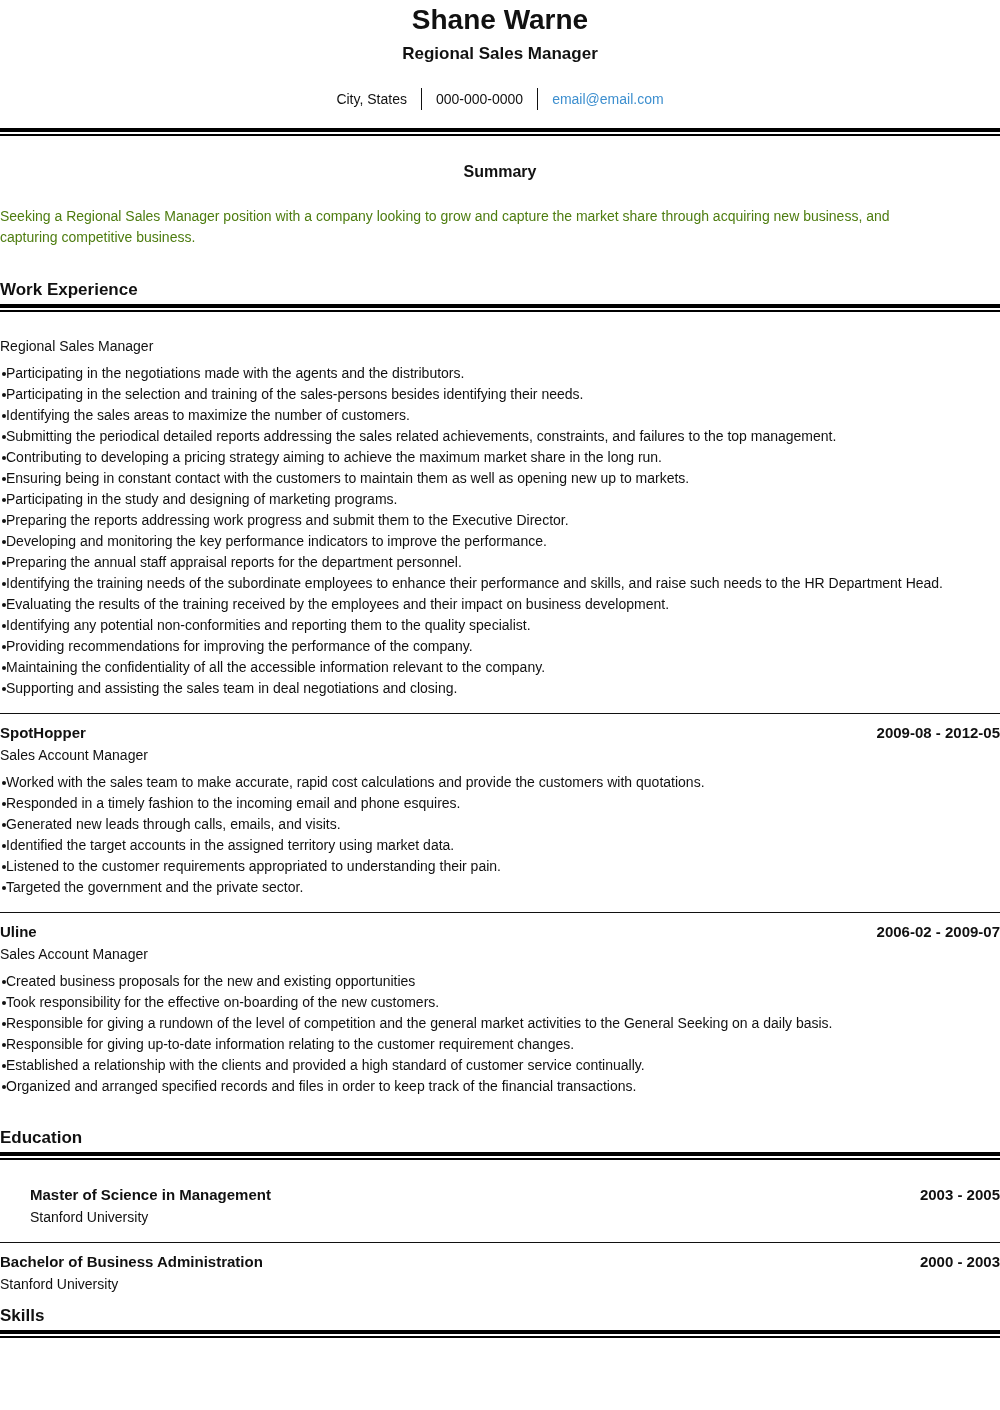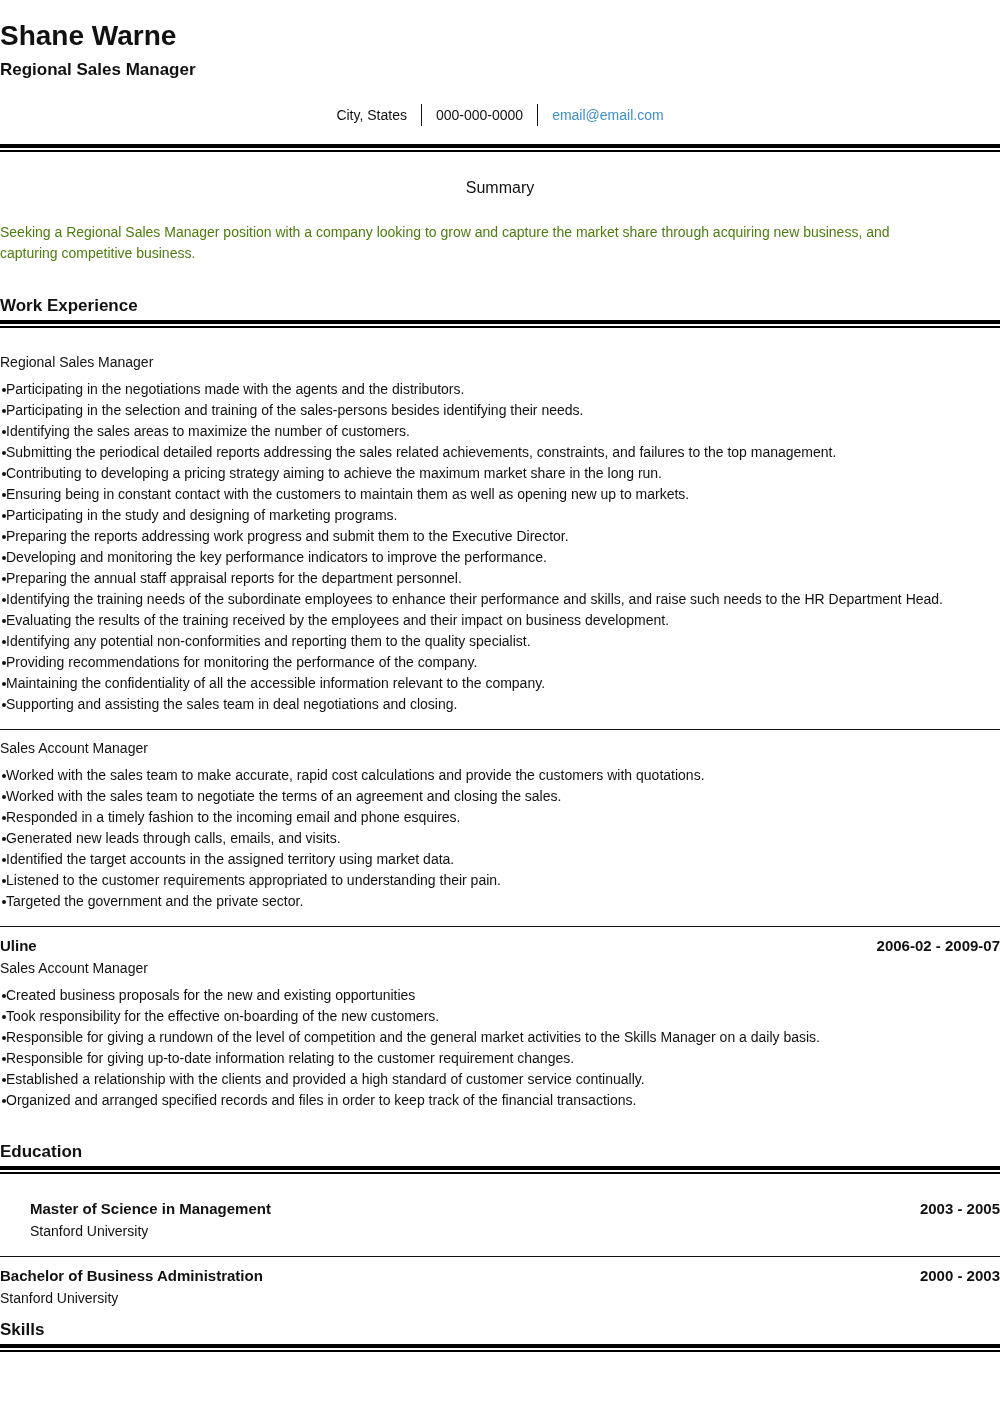--- a/index.html
+++ b/index.html
@@ -5,21 +5,21 @@
     * { box-sizing: border-box; margin: 0; padding: 0; }
     html, body { width: 1000px; background: #ffffff; }
     body {
       font-family: "Liberation Sans", "DejaVu Sans", sans-serif;
       color: #111111;
       font-size: 14px;
       position: relative;
       height: 1410px;
       overflow: hidden;
     }
-    .header { text-align: left; padding-top: 20px; }
+    .header { text-align: center; padding-top: 4px; }
     .name {
       font-size: 28px;
       font-weight: 700;
       line-height: 32px;
       letter-spacing: 0;
       color: #111;
     }
     .role {
       margin-top: 6px;
       font-size: 17px;
@@ -52,21 +52,21 @@
       position: absolute;
       left: 0; right: 0;
       top: 2px;
       border-top: 2px solid #000;
     }
     .header-rule { margin-top: 10px; }
     .summary-title {
       margin-top: 30px;
       text-align: center;
       font-size: 16px;
-      font-weight: 400;
+      font-weight: 700;
       line-height: 22px;
     }
     .summary-text {
       margin-top: 22px;
       font-size: 14px;
       line-height: 21px;
       width: 900px;
       color: #4d7c0f;
     }
     .section-title {
@@ -145,51 +145,54 @@
       <li>Submitting the periodical detailed reports addressing the sales related achievements, constraints, and failures to the top management.</li>
       <li>Contributing to developing a pricing strategy aiming to achieve the maximum market share in the long run.</li>
       <li>Ensuring being in constant contact with the customers to maintain them as well as opening new up to markets.</li>
       <li>Participating in the study and designing of marketing programs.</li>
       <li>Preparing the reports addressing work progress and submit them to the Executive Director.</li>
       <li>Developing and monitoring the key performance indicators to improve the performance.</li>
       <li>Preparing the annual staff appraisal reports for the department personnel.</li>
       <li>Identifying the training needs of the subordinate employees to enhance their performance and skills, and raise such needs to the HR Department Head.</li>
       <li>Evaluating the results of the training received by the employees and their impact on business development.</li>
       <li>Identifying any potential non-conformities and reporting them to the quality specialist.</li>
-      <li>Providing recommendations for monitoring the performance of the company.</li>
+      <li>Providing recommendations for improving the performance of the company.</li>
       <li>Maintaining the confidentiality of all the accessible information relevant to the company.</li>
       <li>Supporting and assisting the sales team in deal negotiations and closing.</li>
     </ul>
   </div>
   <div class="entry-sep" style="margin-top:14px;"></div>
 
   <div class="entry" style="margin-top:9px;">
+    <div class="entry-head">
+      <span>SpotHopper</span>
+      <span>2009-08 - 2012-05</span>
+    </div>
     <div class="entry-sub">Sales Account Manager</div>
     <ul class="bullets">
       <li>Worked with the sales team to make accurate, rapid cost calculations and provide the customers with quotations.</li>
-      <li>Worked with the sales team to negotiate the terms of an agreement and closing the sales.</li>
       <li>Responded in a timely fashion to the incoming email and phone esquires.</li>
       <li>Generated new leads through calls, emails, and visits.</li>
       <li>Identified the target accounts in the assigned territory using market data.</li>
       <li>Listened to the customer requirements appropriated to understanding their pain.</li>
       <li>Targeted the government and the private sector.</li>
     </ul>
   </div>
   <div class="entry-sep" style="margin-top:14px;"></div>
 
   <div class="entry" style="margin-top:9px;">
     <div class="entry-head">
       <span>Uline</span>
       <span>2006-02 - 2009-07</span>
     </div>
     <div class="entry-sub">Sales Account Manager</div>
     <ul class="bullets">
       <li>Created business proposals for the new and existing opportunities</li>
       <li>Took responsibility for the effective on-boarding of the new customers.</li>
-      <li>Responsible for giving a rundown of the level of competition and the general market activities to the Skills Manager on a daily basis.</li>
+      <li>Responsible for giving a rundown of the level of competition and the general market activities to the General Seeking on a daily basis.</li>
       <li>Responsible for giving up-to-date information relating to the customer requirement changes.</li>
       <li>Established a relationship with the clients and provided a high standard of customer service continually.</li>
       <li>Organized and arranged specified records and files in order to keep track of the financial transactions.</li>
     </ul>
   </div>
 </div>
 
 <div style="margin-top:30px;">
   <div class="section-title">Education</div>
   <div class="rule-double section-rule" style="margin-top:3px;"></div>

